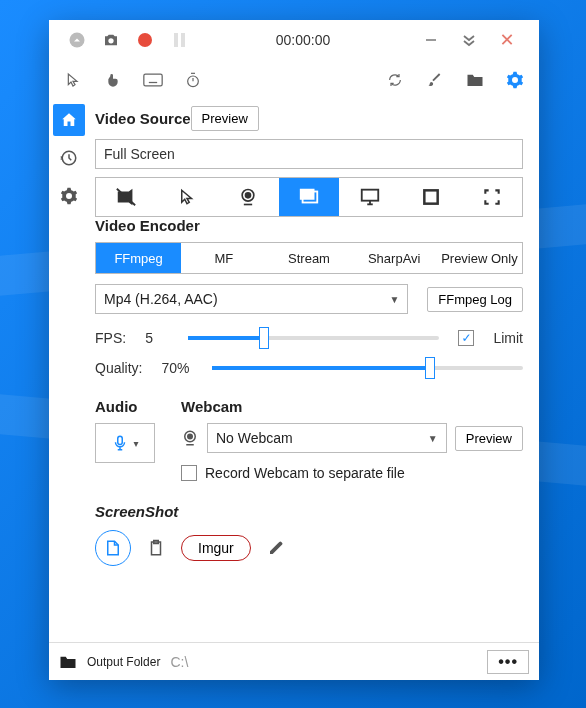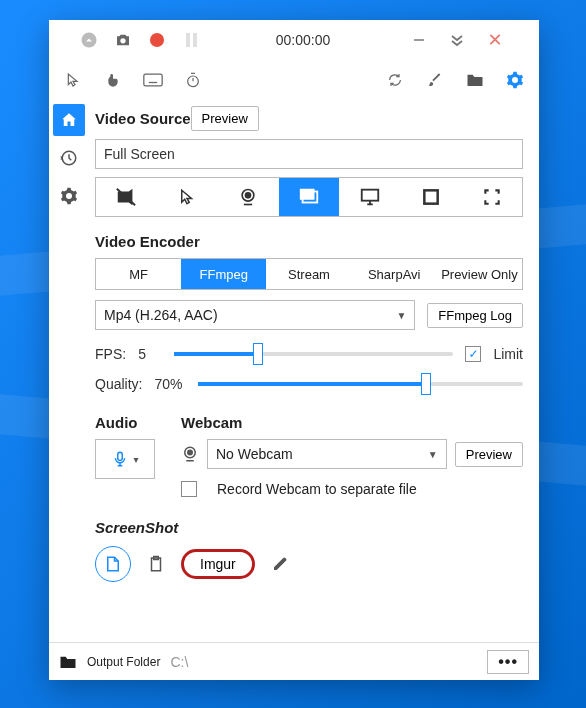--- a/index.html
+++ b/index.html
@@ -18,21 +18,21 @@
 .window {
   position: absolute;
   left: 49px; top: 20px;
   width: 490px; height: 660px;
   background: #fff;
   box-shadow: 0 8px 30px rgba(0,0,0,0.3);
   display: flex; flex-direction: column;
 }
 .titlebar {
   display: flex; align-items: center;
-  height: 40px; padding: 0 24px;
+  height: 40px; padding: 0 12px;
 }
 .titlebar .left { display:flex; align-items:center; gap:14px; padding-left:6px; }
 .titlebar .ico { width:20px; height:20px; display:flex; align-items:center; justify-content:center; color:#777; cursor:pointer; }
 .rec-dot { width:14px; height:14px; border-radius:50%; background:#e74c3c; }
 .pause-bars { display:flex; gap:3px; opacity:0.3; }
 .pause-bars span { width:4px; height:14px; background:#999; }
 .titlebar .timer { flex:1; text-align:center; font-size:14px; color:#333; }
 .titlebar .right { display:flex; gap:10px; padding-right:6px; }
 .win-btn { width:28px; height:28px; display:flex; align-items:center; justify-content:center; cursor:pointer; }
 .close-x { color:#e67a6e; font-size:18px; }
@@ -58,44 +58,44 @@
 .source-grid {
   display:flex; border:1px solid #bbb; margin-top:8px; height:40px;
 }
 .source-cell { flex:1; display:flex; align-items:center; justify-content:center; cursor:pointer; color:#333; }
 .source-cell.active { background:#1a8cff; color:#fff; }
 .encoder-tabs {
   display:flex; border:1px solid #bbb; margin-top:8px; height:32px;
 }
 .enc-tab { flex:1; display:flex; align-items:center; justify-content:center; font-size:13px; cursor:pointer; }
 .enc-tab.active { background:#1a8cff; color:#fff; }
-.row { display:flex; gap:12px; margin-top:10px; align-items:center; }
+.row { display:flex; gap:19px; margin-top:10px; align-items:center; }
 .select {
   flex:1; border:1px solid #bbb; padding:6px 8px; font-size:14px; background:#fff;
   display:flex; justify-content:space-between; align-items:center; cursor:pointer;
 }
 .caret { font-size:10px; color:#555; }
 .label { font-size:14px; color:#333; }
 .slider-track { flex:1; height:4px; background:#ddd; position:relative; border-radius:2px; }
 .slider-fill { position:absolute; left:0; top:0; bottom:0; background:#1a8cff; }
 .slider-thumb { position:absolute; top:50%; width:10px; height:22px; background:#fff; border:1px solid #1a8cff; transform:translate(-50%,-50%); cursor:pointer; }
 .checkbox { width:16px; height:16px; border:1px solid #888; background:#fff; display:flex; align-items:center; justify-content:center; cursor:pointer; font-size:12px; color:#1a8cff; }
 .two-col { display:flex; gap:16px; margin-top:22px; }
 .audio-col { width:70px; }
 .mic-btn { width:60px; height:40px; border:1px solid #bbb; display:flex; align-items:center; justify-content:center; margin-top:8px; cursor:pointer; gap:4px; }
 .mic-svg { color:#1a8cff; }
 .webcam-col { flex:1; }
 .webcam-head { display:flex; align-items:center; gap:8px; margin-top:8px; }
 .wc-ico { color:#555; }
-.checkbox-row { display:flex; align-items:center; gap:20px; margin-top:12px; font-size:14px; }
+.checkbox-row { display:flex; align-items:center; gap:8px; margin-top:12px; font-size:14px; }
 .screenshot-row { display:flex; align-items:center; gap:10px; margin-top:10px; }
 .circle-ico { width:36px; height:36px; border-radius:50%; display:flex; align-items:center; justify-content:center; cursor:pointer; }
 .circle-ico.outline { border:1px solid #1a8cff; color:#1a8cff; }
 .plain-ico { width:30px; height:30px; display:flex; align-items:center; justify-content:center; cursor:pointer; color:#555; }
-.pill-btn { border:3px solid #b91c1c; border-radius:18px; padding:4px 16px; font-size:14px; cursor:pointer; background:#fff; }
+.pill-btn { border:1px solid #b91c1c; border-radius:18px; padding:4px 16px; font-size:14px; cursor:pointer; background:#fff; }
 .footer {
   height:38px; border-top:1px solid #ddd; display:flex; align-items:center; padding:0 10px; gap:10px;
 }
 .footer-ico { color:#333; }
 .footer-label { font-size:12px; }
 .footer-val { color:#999; font-size:14px; flex:1; }
 .more-btn { border:1px solid #bbb; padding:2px 10px; font-size:16px; font-weight:bold; cursor:pointer; letter-spacing:1px; }
 svg { display:block; }
 </style>
 </head>
@@ -267,25 +267,25 @@
               <rect x="4" y="4" width="16" height="16"></rect>
             </svg>
           </div>
         <div class="source-cell">
             <svg width="20" height="20" viewBox="0 0 24 24" fill="none" stroke="#333" stroke-width="2.5">
               <path d="M4 8 V4 H8 M16 4 H20 V8 M20 16 V20 H16 M8 20 H4 V16"></path>
             </svg>
           </div>
       </div>
 
-      <div class="section-title" style="margin-top:16px;">Video Encoder</div>
+      <div class="section-title" style="">Video Encoder</div>
 
       <div class="encoder-tabs">
+        <div class="enc-tab active">FFmpeg</div>
         <div class="enc-tab">MF</div>
-        <div class="enc-tab active">FFmpeg</div>
         <div class="enc-tab">Stream</div>
         <div class="enc-tab">SharpAvi</div>
         <div class="enc-tab">Preview Only</div>
       </div>
 
       <div class="row">
         <div class="select">
           <span>Mp4 (H.264, AAC)</span>
           <span class="caret">▼</span>
         </div>

